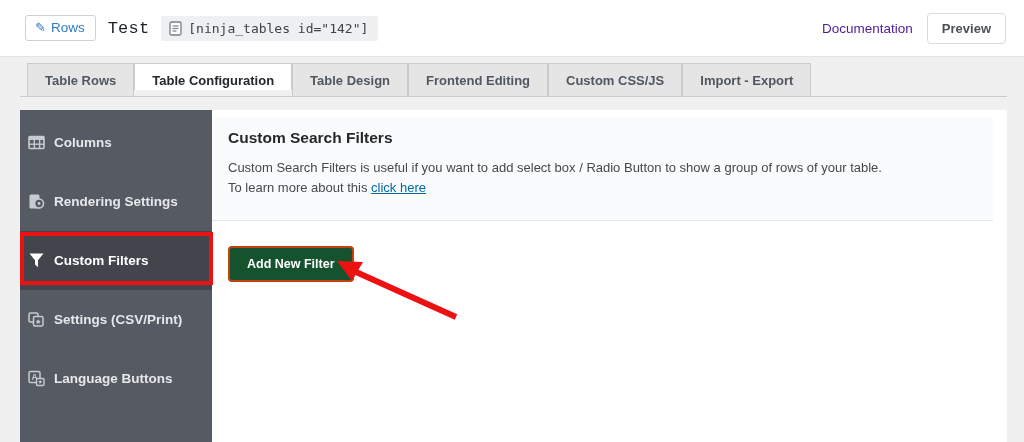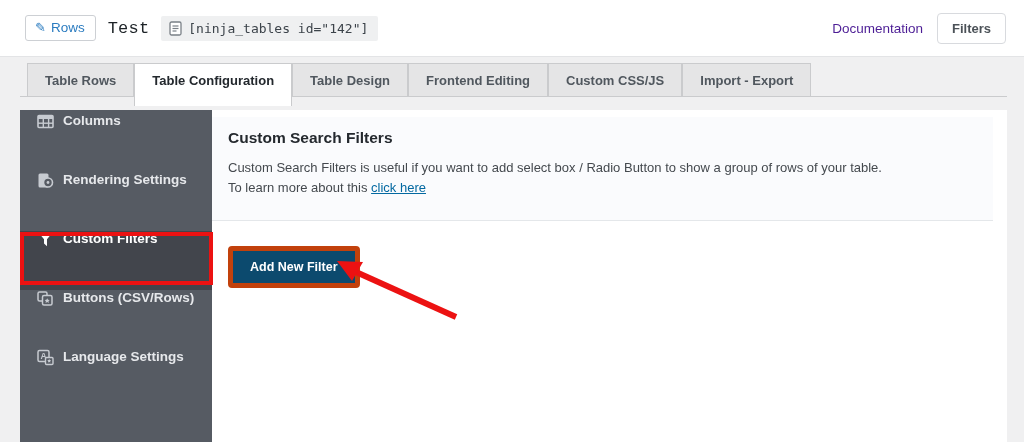--- a/index.html
+++ b/index.html
@@ -20,38 +20,38 @@
   .doc-link { color:#4c1d95; font-size:13.5px; cursor:pointer; }
   .preview-btn { background:#fff; border:1px solid #d8dade; border-radius:4px; color:#4c5258;
                  font-size:13px; font-weight:600; padding:7px 14px; cursor:pointer; }
 
   
   .tabstrip { position:absolute; top:63px; left:20px; width:987px; height:34px; }
   .tabstrip-border { position:absolute; left:0; right:0; bottom:0; height:1px; background:#cacbcd; }
   .tabs { display:flex; padding-left:7px; position:relative; }
   .tab { height:34px; line-height:33px; background:#e5e5e6; border:1px solid #cacbcd; padding:0 17px;
          font-size:13px; font-weight:600; color:#50575e; cursor:pointer; white-space:nowrap; }
-  .tab.active { background:#ffffff; color:#23282d; font-weight:700; height:43px; border-bottom:none; z-index:2; }
+  .tab.active { background:#ffffff; color:#23282d; font-weight:700; height:27px; border-bottom:none; z-index:2; }
 
   
   .panel { position:absolute; top:110px; left:20px; width:987px; height:332px; background:#ffffff; display:flex; }
 
   .sidebar { width:192px; background:#565b63; flex:none; padding-top:3px; }
-  .side-item { height:59px; display:flex; align-items:flex-start; padding-left:17px; gap:9px;
+  .side-item { height:59px; display:flex; align-items:center; padding-left:8px; gap:9px;
                color:#e6e8eb; font-size:13.5px; font-weight:600; cursor:pointer; }
   .side-item.active { background:#42454c; color:#ffffff; }
   .side-item .sicon { width:17px; height:17px; flex:none; display:inline-flex; }
   .side-item svg { width:17px; height:17px; }
 
   .content { flex:1; position:relative; }
   .desc-box { margin:7px 14px 0 0; background:#fafbfd; border-bottom:1px solid #e4e7ea; padding:12px 16px 22px 16px; }
   .desc-box h2 { font-size:15.5px; font-weight:700; color:#24292e; margin-bottom:11px; }
   .desc-box p { font-size:13px; color:#44494e; line-height:20px; }
   .desc-link { color:#0369a1; text-decoration:underline; cursor:pointer; }
-  .add-filter-btn { margin:25px 0 0 16px; background:#0c4a6e; border:5px solid #c2410c; border-radius:4px;
+  .add-filter-btn { margin:25px 0 0 16px; background:#14532d; border:2px solid #c2410c; border-radius:4px;
                     color:#ffffff; font-size:12.5px; font-weight:700; padding:9px 17px; cursor:pointer; }
 
   
   .red-rect { position:absolute; left:20px; top:232px; width:193px; height:53px;
               border:4px solid #ec1212; pointer-events:none; z-index:5; }
   .arrow-overlay { position:absolute; top:0; left:0; width:1024px; height:442px; pointer-events:none; z-index:5; }
 </style>
 </head>
 <body>
 
@@ -67,21 +67,21 @@
         <rect x="1" y="1" width="11" height="13" rx="1.5" fill="#fff" stroke="#7a8087" stroke-width="1.3"></rect>
         <line x1="3.5" y1="5" x2="9.5" y2="5" stroke="#7a8087" stroke-width="1.2"></line>
         <line x1="3.5" y1="7.5" x2="9.5" y2="7.5" stroke="#7a8087" stroke-width="1.2"></line>
         <line x1="3.5" y1="10" x2="7.5" y2="10" stroke="#7a8087" stroke-width="1.2"></line>
       </svg>
       <span>[ninja_tables id="142"]</span>
     </span>
   </div>
   <div class="topbar-right">
     <span class="doc-link">Documentation</span>
-    <button class="preview-btn">Filters</button>
+    <button class="preview-btn">Preview</button>
   </div>
 </div>
 
 <div class="tabstrip">
   <div class="tabstrip-border"></div>
   <div class="tabs">
     <div class="tab">Table Rows</div>
     <div class="tab active">Table Configuration</div>
     <div class="tab">Table Design</div>
     <div class="tab">Frontend Editing</div>
@@ -127,33 +127,33 @@
     </div>
 
     <div class="side-item">
       <span class="sicon">
         <svg viewBox="0 0 17 17">
           <rect x="1" y="2" width="9" height="9" rx="1.5" fill="none" stroke="#c7cbd1" stroke-width="1.5"></rect>
           <rect x="5.5" y="5.5" width="9.5" height="9.5" rx="1.5" fill="#565b63" stroke="#c7cbd1" stroke-width="1.5"></rect>
           <path d="M10.2 8.2 l.8 1.6 1.7.2 -1.2 1.2 .3 1.7 -1.6-.8 -1.6.8 .3-1.7 -1.2-1.2 1.7-.2 Z" fill="#c7cbd1"></path>
         </svg>
       </span>
-      <span>Buttons (CSV/Rows)</span>
+      <span>Settings (CSV/Print)</span>
     </div>
 
     <div class="side-item">
       <span class="sicon">
         <svg viewBox="0 0 17 17">
           <rect x="1" y="1.5" width="11" height="11" rx="1.5" fill="none" stroke="#c7cbd1" stroke-width="1.5"></rect>
           <text x="6.5" y="10" font-size="8.5" font-weight="bold" fill="#c7cbd1" text-anchor="middle" font-family="Liberation Sans, sans-serif">A</text>
           <rect x="8.5" y="8.5" width="7.5" height="7" rx="1" fill="#565b63" stroke="#c7cbd1" stroke-width="1.4"></rect>
           <path d="M12.2 9.9 l.6 1.2 1.3.2 -.9.9 .2 1.3 -1.2-.6 -1.2.6 .2-1.3 -.9-.9 1.3-.2 Z" fill="#c7cbd1"></path>
         </svg>
       </span>
-      <span>Language Settings</span>
+      <span>Language Buttons</span>
     </div>
   </div>
 
   <div class="content">
     <div class="desc-box">
       <h2>Custom Search Filters</h2>
       <p>Custom Search Filters is useful if you want to add select box / Radio Button to show a group of rows of your table.</p>
       <p><span>To learn more about this </span><span class="desc-link">click here</span></p>
     </div>
     <button class="add-filter-btn">Add New Filter</button>

